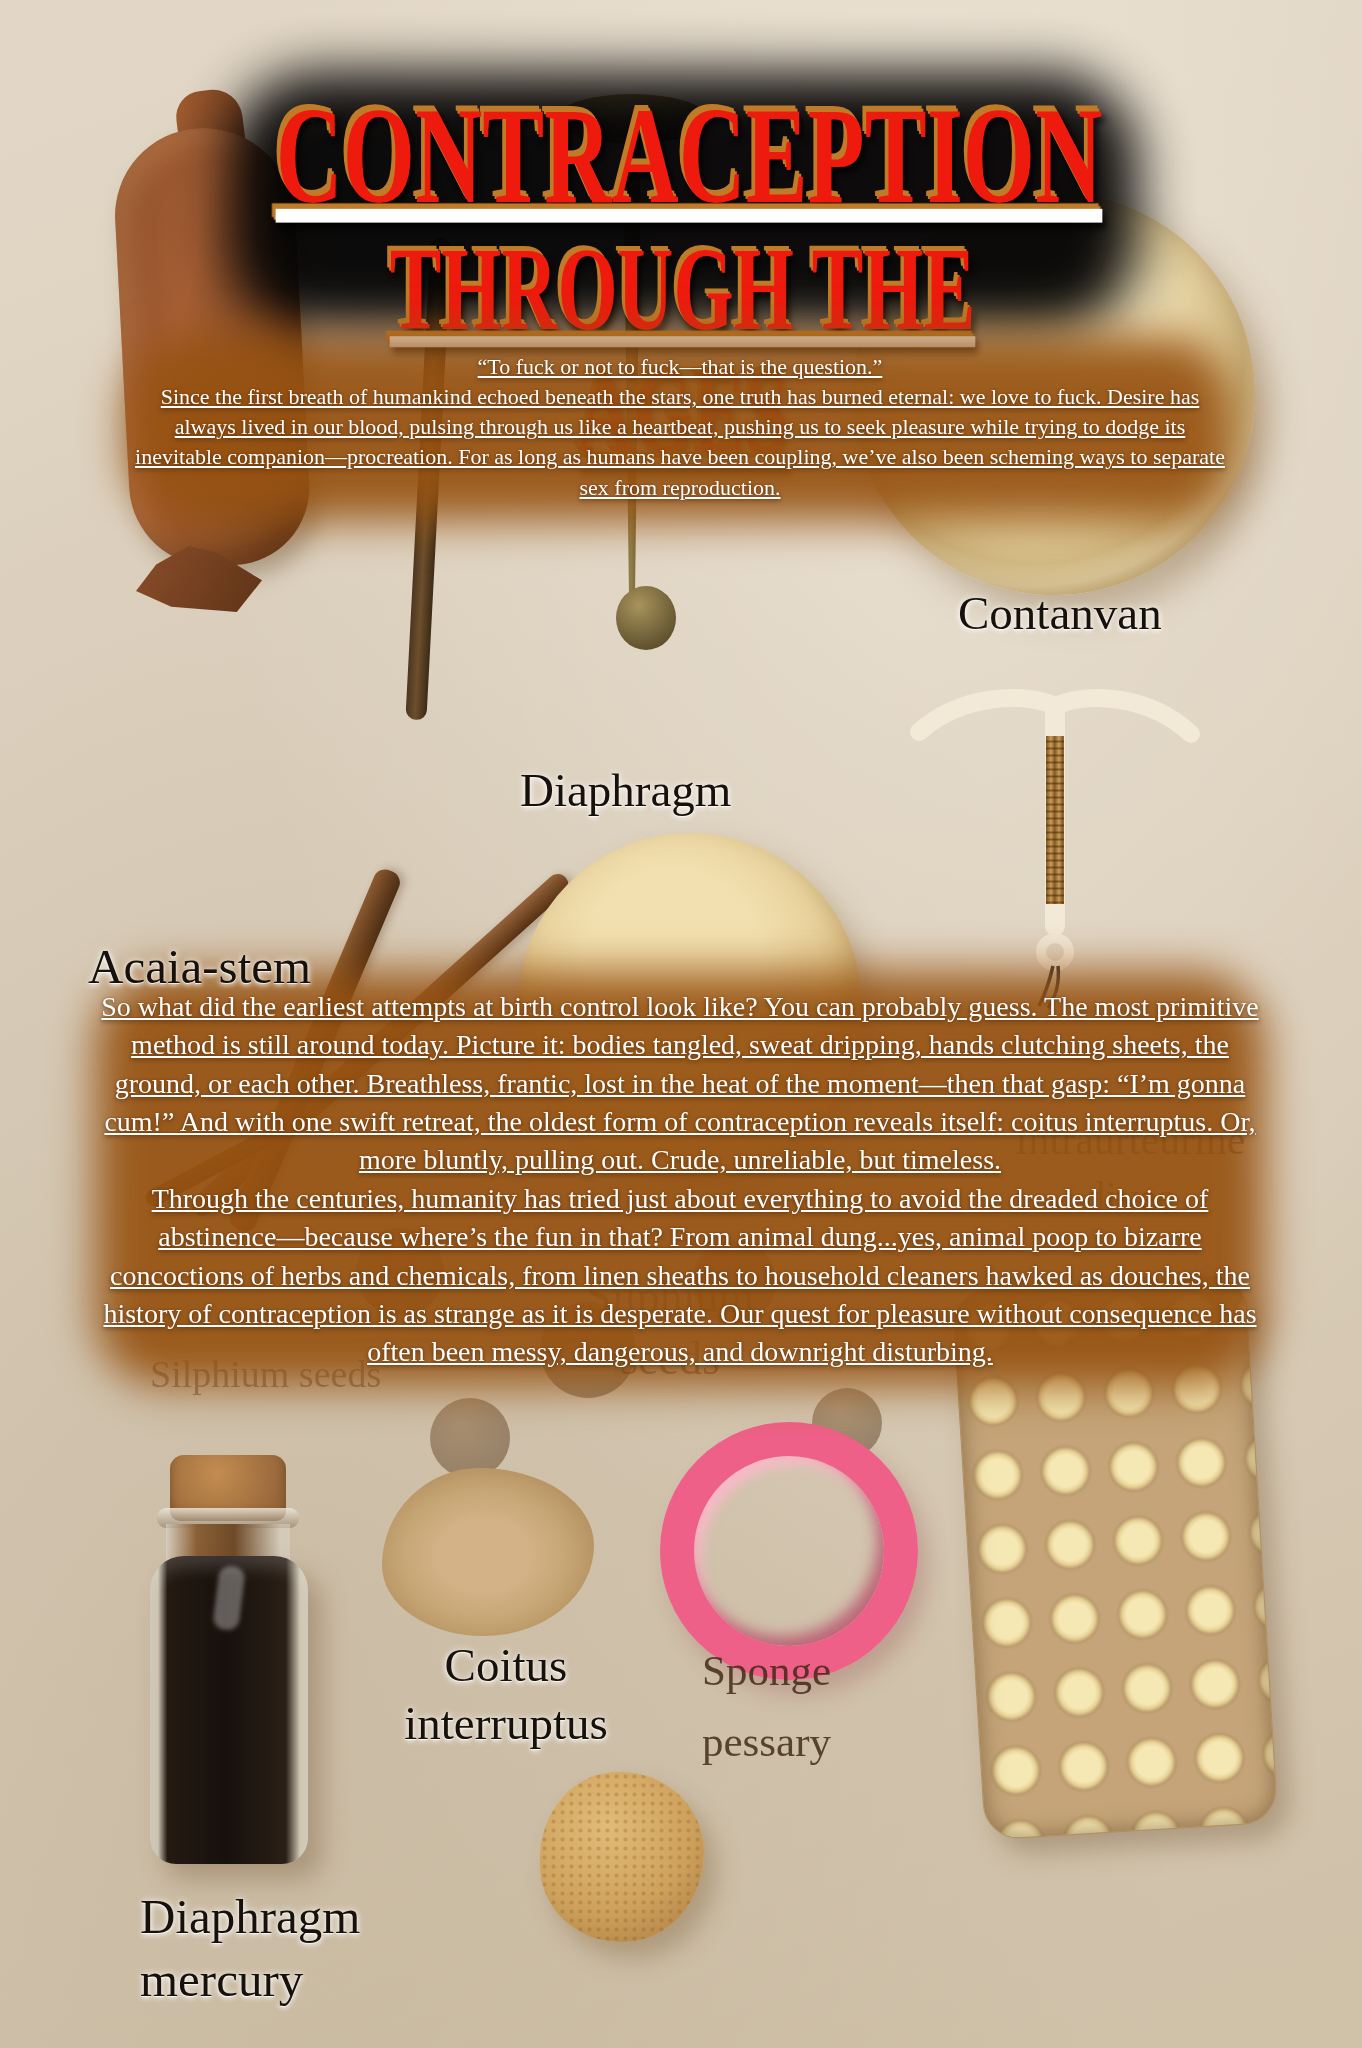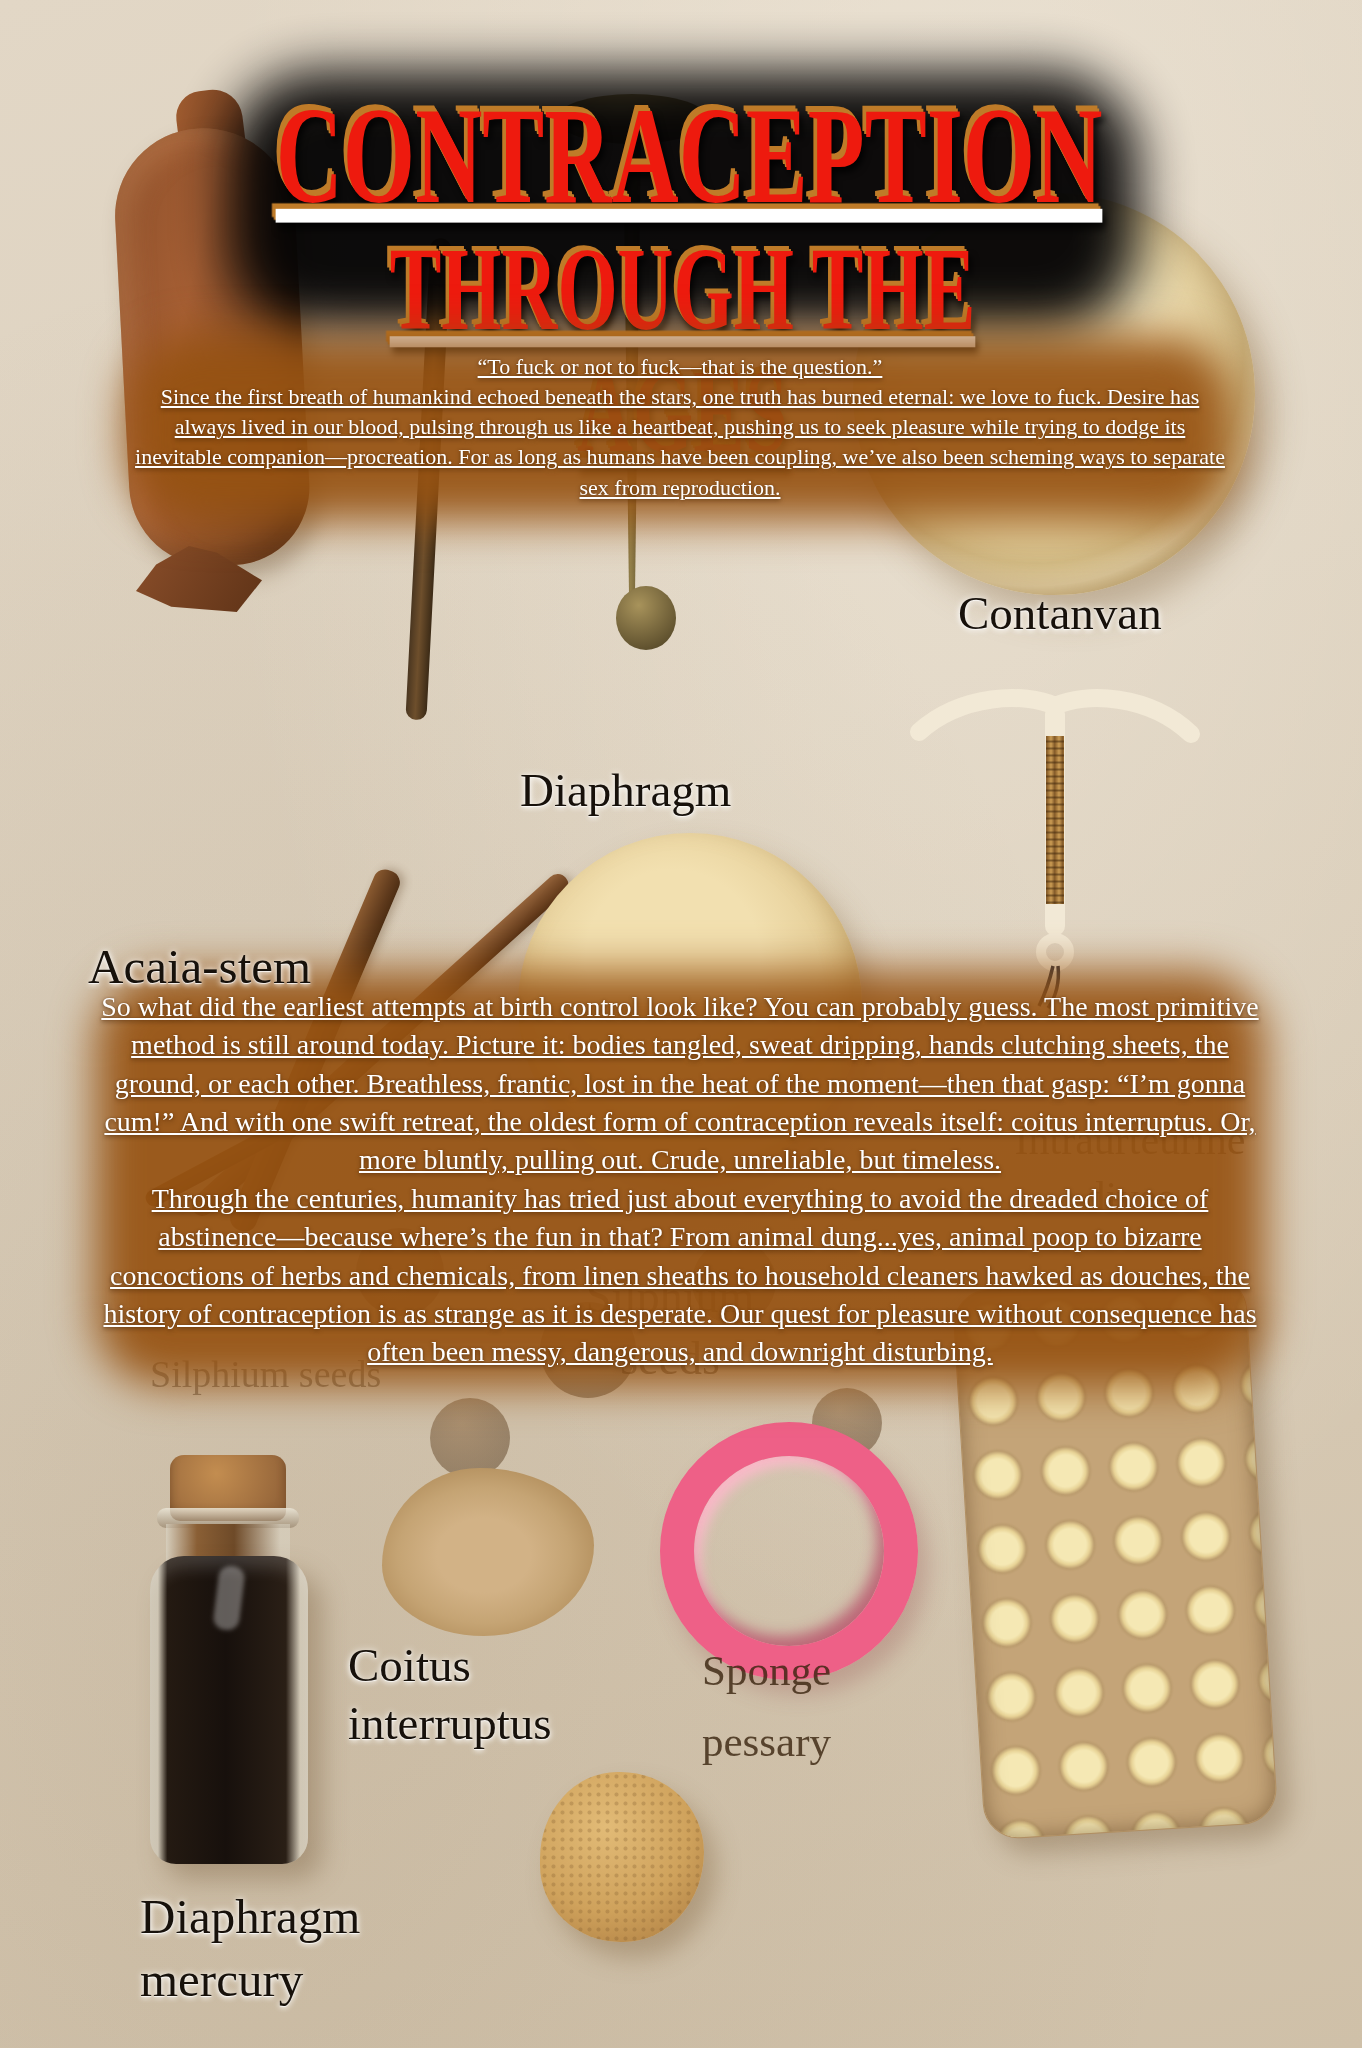--- a/index.html
+++ b/index.html
@@ -105,21 +105,21 @@
   .g-sil-l{left:150px;top:1352px;width:340px;font-size:38px;color:rgba(55,38,18,.42);text-align:left;}
   .g-sponge{left:702px;top:1636px;width:200px;font-size:43px;line-height:1.65;color:rgba(56,35,14,.8);text-align:left;}
   .g-pills{left:960px;top:1852px;width:300px;font-size:50px;line-height:1.3;color:rgba(38,26,13,.85);}
 
   
   .label{font-family:"Liberation Serif", serif;color:#17110b;z-index:6;white-space:pre-line;
     text-shadow:0 0 7px rgba(255,255,255,.9), 0 2px 5px rgba(255,255,255,.65), 0 1px 1px rgba(255,255,255,.8);}
   .l-contanvan{left:958px;top:586px;font-size:47px;}
   .l-diaphragm{left:520px;top:746px;font-size:47px;margin-top:17px;}
   .l-acacia{left:88px;top:906px;font-size:49px;margin-top:32px;}
-  .l-coitus{left:348px;top:1636px;width:316px;font-size:47px;line-height:1.24;text-align:left;}
+  .l-coitus{left:348px;top:1636px;width:316px;font-size:47px;line-height:1.24;text-align:center;}
   .l-mercury{left:140px;top:1886px;width:280px;font-size:49px;line-height:1.28;text-align:left;}
 
   
   .block{z-index:5;color:#fff;text-align:center;}
   .block .bg{position:absolute;border-radius:70px;background:rgba(150,82,17,.93);filter:blur(22px);}
   .block .txt{position:relative;text-shadow:0 2px 4px rgba(70,35,5,.6), 0 0 2px rgba(90,45,10,.5);text-decoration:underline;}
 
   .b-title{left:245px;top:86px;width:875px;height:212px;}
   .b-title .bg{left:-18px;right:-18px;top:-14px;bottom:-34px;background:#060505;opacity:.97;filter:blur(27px);border-radius:90px;}
   .t-line{display:block;font-weight:bold;color:#ee1a0e;line-height:1.02;

